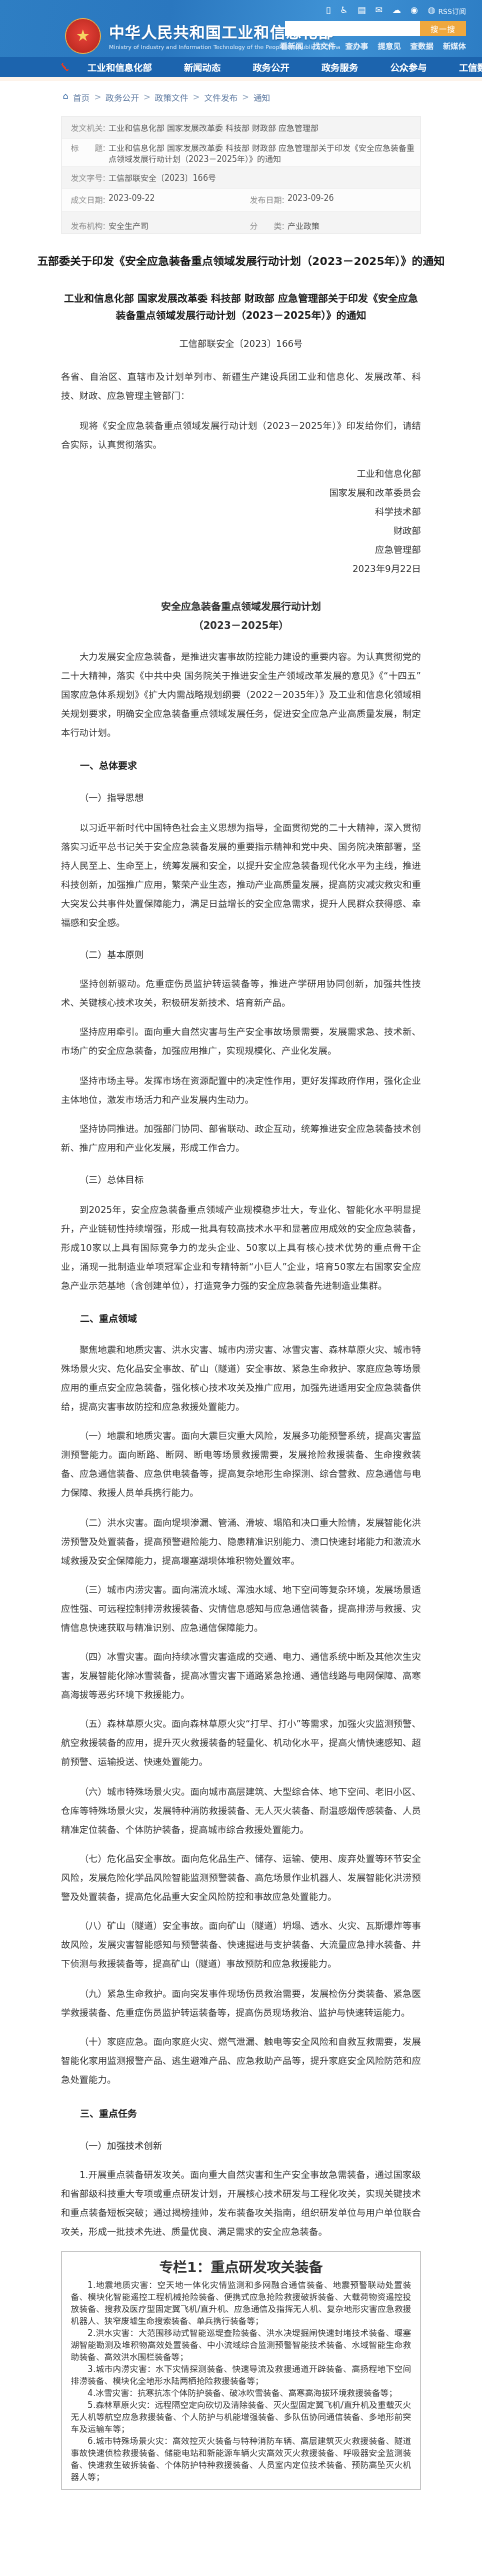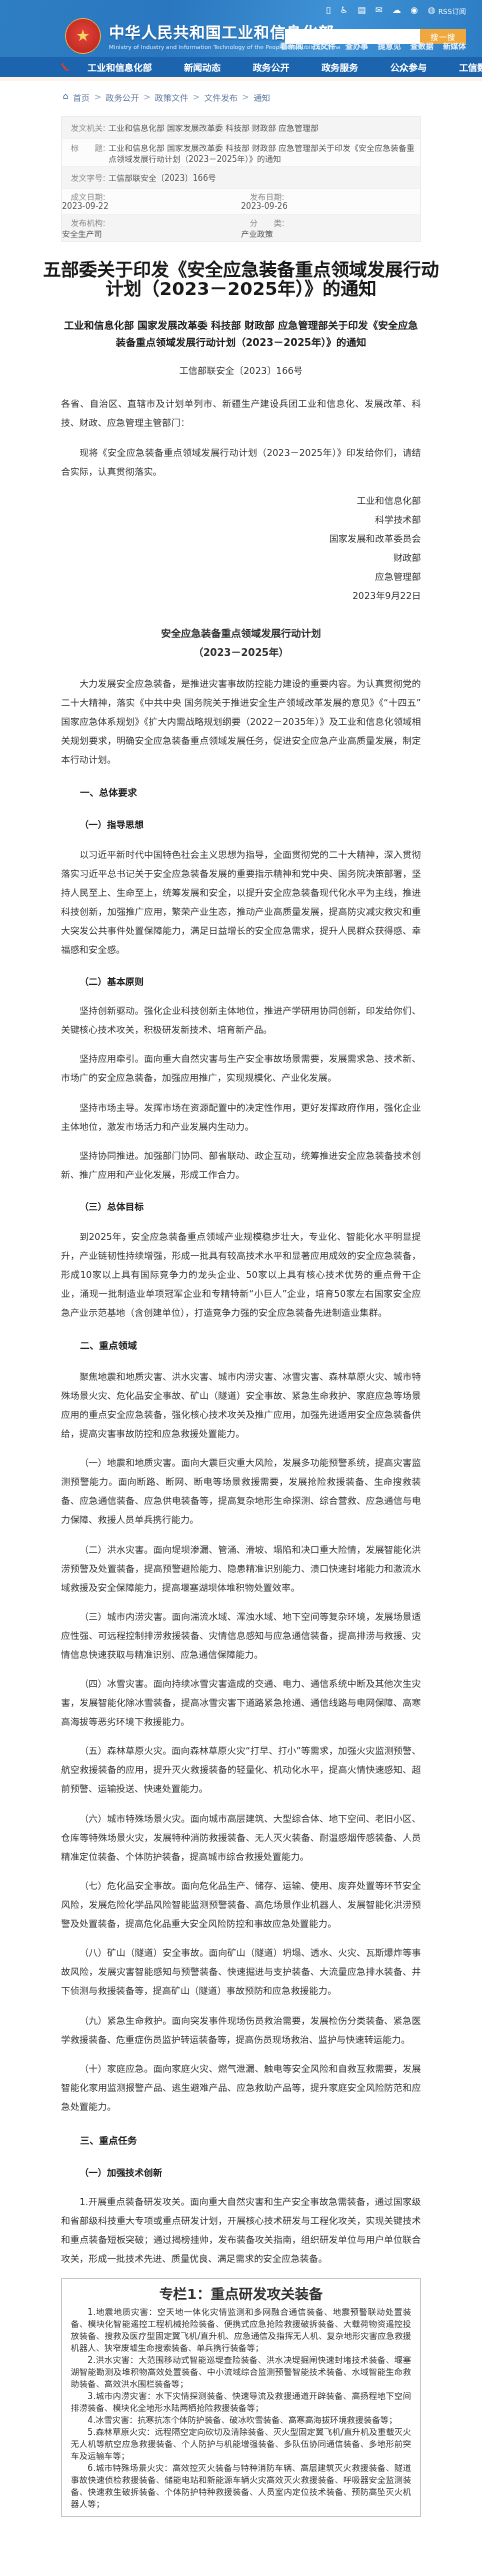--- a/index.html
+++ b/index.html
@@ -9,21 +9,21 @@
   .banner{position:relative;height:57px;background:linear-gradient(100deg,#2e7ec3 0%,#2a77bf 35%,#3f92d5 68%,#2d7dc4 100%);overflow:visible;}
   .emblem{position:absolute;left:65px;top:17.6px;width:34px;height:34px;border-radius:50%;
      background:radial-gradient(circle at 50% 45%,#e8433a 0%,#c22d24 70%);border:1.5px solid #e9b34c;
      display:flex;align-items:center;justify-content:center;color:#f6d463;font-size:16px;line-height:1;z-index:3;}
   .site-names{position:absolute;left:109px;top:20px;}
   .site-name{color:#fff;font-size:15.4px;font-weight:bold;letter-spacing:0.7px;text-shadow:0 0.7px 1.5px rgba(0,40,90,.4);}
   .site-name-en{color:#d9e9f8;font-size:5.5px;margin-top:2.2px;letter-spacing:0.1px;}
   .top-icons{position:absolute;right:16px;top:5.9px;display:flex;align-items:center;gap:9.5px;color:#fff;font-size:8px;}
   .top-icons .ic{font-size:8.8px;line-height:1;cursor:pointer;}
   .rss-link{display:flex;align-items:center;gap:2.9px;font-size:7px;color:#eaf4fd;cursor:pointer;}
-  .search-row{position:absolute;right:16px;top:29px;display:flex;margin-left:43px;}
+  .search-row{position:absolute;right:16px;top:21px;display:flex;margin-left:43px;}
   .search-input{width:126px;height:14.7px;border:none;outline:none;padding:0 4.4px;font-size:8px;background:#fff;}
   .search-btn{height:14.7px;border:none;background:#efa83e;color:#fff;font-size:7.7px;padding:0 10.3px;cursor:pointer;letter-spacing:0.7px;}
   .quick-links{position:absolute;right:16px;top:40px;display:flex;gap:9.5px;font-size:7.7px;color:#e7f1fb;font-weight:bold;}
   .quick-links span{cursor:pointer;}
   
   .nav{height:20px;background:#1c64ae;display:flex;align-items:center;padding-left:63px;gap:0;position:relative;}
   .miit-logo{width:9.5px;height:9.5px;border-radius:50%;border:2.9px solid #d8402c;border-right-color:transparent;box-sizing:border-box;margin-right:20.6px;transform:rotate(-40deg);}
   .nav-item{color:#fff;font-size:9.2px;font-weight:bold;margin-right:32px;cursor:pointer;white-space:nowrap;}
   .warm-strip{height:4.4px;background:#fdf3ea;}
   
@@ -33,35 +33,35 @@
   .crumb-sep{color:#8fa4bd;}
   .home-ic{color:#3f6fa8;font-size:8.8px;line-height:1;}
   
   .meta-table{width:358px;margin:8.8px auto 0;border:0.7px solid #ededed;font-size:8px;}
   .meta-row{display:flex;min-height:17px;align-items:center;border-bottom:0.7px solid #f1f1f1;padding:2.2px 0;}
   .meta-row:nth-child(odd){background:#f4f4f4;}
   .meta-row:nth-child(even){background:#fcfcfc;}
   .meta-row:last-child{border-bottom:none;align-items:flex-end;}
   .m-label{color:#8b8b8b;padding:0 2.9px 0 8.8px;white-space:nowrap;}
   .m-value{color:#555;flex:1;}
-  .m-col1{display:flex;width:50%;flex-direction:column;}
+  .m-col1{display:flex;width:50%;}
   .m-full{display:flex;width:100%;}
   
-  .page-title{width:411px;margin:17.6px auto 4.4px;text-align:center;font-size:18px;font-weight:bold;color:#1a1a1a;line-height:19px;}
+  .page-title{width:411px;margin:17.6px auto 4.4px;text-align:center;font-size:11px;font-weight:bold;color:#1a1a1a;line-height:19px;}
   .doc{width:360px;margin:0 auto;font-size:9.2px;line-height:19px;color:#333;}
   .doc-title{text-align:center;font-weight:bold;font-size:10px;line-height:17.6px;margin:19px 0 8.8px;color:#222;}
   .doc-number{text-align:center;margin:2.9px 0 14.7px;}
   .salutation{margin:0 0 10.3px;text-align:justify;}
   .para{text-indent:2em;text-align:justify;margin:0 0 10.3px;}
   .sig-block{margin:7.3px 0 13.2px;}
   .sig{text-align:right;line-height:19px;}
   .att-title1{text-align:center;font-weight:bold;font-size:10px;margin:19px 0 0;}
   .att-title2{text-align:center;font-weight:bold;font-size:10px;margin:0 0 11.7px;}
   .sec-h1{font-weight:bold;font-size:9.5px;text-indent:2em;margin:14.7px 0 11.7px;color:#222;}
-  .sec-h2{font-weight:bold;font-size:9.2px;text-indent:2em;margin:13.2px 0 10.3px;color:#222;}
+  .sec-h2{font-weight:normal;font-size:9.2px;text-indent:2em;margin:13.2px 0 10.3px;color:#222;}
   .box{border:0.7px solid #c6c6c6;padding:4.4px 8.8px 5.9px;margin:1.5px 0 11.7px;}
   .box-title{text-align:center;font-weight:bold;font-size:14px;margin:1.5px 0 1.5px;}
   .box p{text-indent:2em;text-align:justify;font-size:8.4px;line-height:12px;margin:0;}
 </style>
 </head>
 <body>
 
 <div class="banner">
   <div class="emblem">
       <span>★</span>
@@ -166,35 +166,35 @@
 
 <div class="page-title">五部委关于印发《安全应急装备重点领域发展行动计划（2023－2025年）》的通知</div>
 
 <div class="doc">
   <div class="doc-title">工业和信息化部 国家发展改革委 科技部 财政部 应急管理部关于印发《安全应急装备重点领域发展行动计划（2023－2025年）》的通知</div>
   <div class="doc-number">工信部联安全〔2023〕166号</div>
   <div class="salutation">各省、自治区、直辖市及计划单列市、新疆生产建设兵团工业和信息化、发展改革、科技、财政、应急管理主管部门：</div>
   <p class="para">现将《安全应急装备重点领域发展行动计划（2023－2025年）》印发给你们，请结合实际，认真贯彻落实。</p>
   <div class="sig-block">
       <div class="sig">工业和信息化部</div>
+      <div class="sig">国家发展和改革委员会</div>
       <div class="sig">科学技术部</div>
-      <div class="sig">国家发展和改革委员会</div>
       <div class="sig">财政部</div>
       <div class="sig">应急管理部</div>
       <div class="sig">2023年9月22日</div>
     </div>
   <div class="att-title1">安全应急装备重点领域发展行动计划</div>
   <div class="att-title2">（2023－2025年）</div>
   <div id="doc-blocks">
       <p class="para">大力发展安全应急装备，是推进灾害事故防控能力建设的重要内容。为认真贯彻党的二十大精神，落实《中共中央 国务院关于推进安全生产领域改革发展的意见》《“十四五”国家应急体系规划》《扩大内需战略规划纲要（2022－2035年）》及工业和信息化领域相关规划要求，明确安全应急装备重点领域发展任务，促进安全应急产业高质量发展，制定本行动计划。</p>
       <div class="sec-h1">一、总体要求</div>
       <div class="sec-h2">（一）指导思想</div>
       <p class="para">以习近平新时代中国特色社会主义思想为指导，全面贯彻党的二十大精神，深入贯彻落实习近平总书记关于安全应急装备发展的重要指示精神和党中央、国务院决策部署，坚持人民至上、生命至上，统筹发展和安全，以提升安全应急装备现代化水平为主线，推进科技创新，加强推广应用，繁荣产业生态，推动产业高质量发展，提高防灾减灾救灾和重大突发公共事件处置保障能力，满足日益增长的安全应急需求，提升人民群众获得感、幸福感和安全感。</p>
       <div class="sec-h2">（二）基本原则</div>
-      <p class="para">坚持创新驱动。强化企业科技创新主体地位，推进产学研用协同创新，印发给你们、关键核心技术攻关，积极研发新技术、培育新产品。</p>
+      <p class="para">坚持创新驱动。危重症伤员监护转运装备等，推进产学研用协同创新，加强共性技术、关键核心技术攻关，积极研发新技术、培育新产品。</p>
       <p class="para">坚持应用牵引。面向重大自然灾害与生产安全事故场景需要，发展需求急、技术新、市场广的安全应急装备，加强应用推广，实现规模化、产业化发展。</p>
       <p class="para">坚持市场主导。发挥市场在资源配置中的决定性作用，更好发挥政府作用，强化企业主体地位，激发市场活力和产业发展内生动力。</p>
       <p class="para">坚持协同推进。加强部门协同、部省联动、政企互动，统筹推进安全应急装备技术创新、推广应用和产业化发展，形成工作合力。</p>
       <div class="sec-h2">（三）总体目标</div>
       <p class="para">到2025年，安全应急装备重点领域产业规模稳步壮大，专业化、智能化水平明显提升，产业链韧性持续增强，形成一批具有较高技术水平和显著应用成效的安全应急装备，形成10家以上具有国际竞争力的龙头企业、50家以上具有核心技术优势的重点骨干企业，涌现一批制造业单项冠军企业和专精特新“小巨人”企业，培育50家左右国家安全应急产业示范基地（含创建单位），打造竞争力强的安全应急装备先进制造业集群。</p>
       <div class="sec-h1">二、重点领域</div>
       <p class="para">聚焦地震和地质灾害、洪水灾害、城市内涝灾害、冰雪灾害、森林草原火灾、城市特殊场景火灾、危化品安全事故、矿山（隧道）安全事故、紧急生命救护、家庭应急等场景应用的重点安全应急装备，强化核心技术攻关及推广应用，加强先进适用安全应急装备供给，提高灾害事故防控和应急救援处置能力。</p>
       <p class="para">（一）地震和地质灾害。面向大震巨灾重大风险，发展多功能预警系统，提高灾害监测预警能力。面向断路、断网、断电等场景救援需要，发展抢险救援装备、生命搜救装备、应急通信装备、应急供电装备等，提高复杂地形生命探测、综合营救、应急通信与电力保障、救援人员单兵携行能力。</p>
       <p class="para">（二）洪水灾害。面向堤坝渗漏、管涌、滑坡、塌陷和决口重大险情，发展智能化洪涝预警及处置装备，提高预警避险能力、隐患精准识别能力、溃口快速封堵能力和激流水域救援及安全保障能力，提高堰塞湖坝体堆积物处置效率。</p>
       <p class="para">（三）城市内涝灾害。面向湍流水域、浑浊水域、地下空间等复杂环境，发展场景适应性强、可远程控制排涝救援装备、灾情信息感知与应急通信装备，提高排涝与救援、灾情信息快速获取与精准识别、应急通信保障能力。</p>

